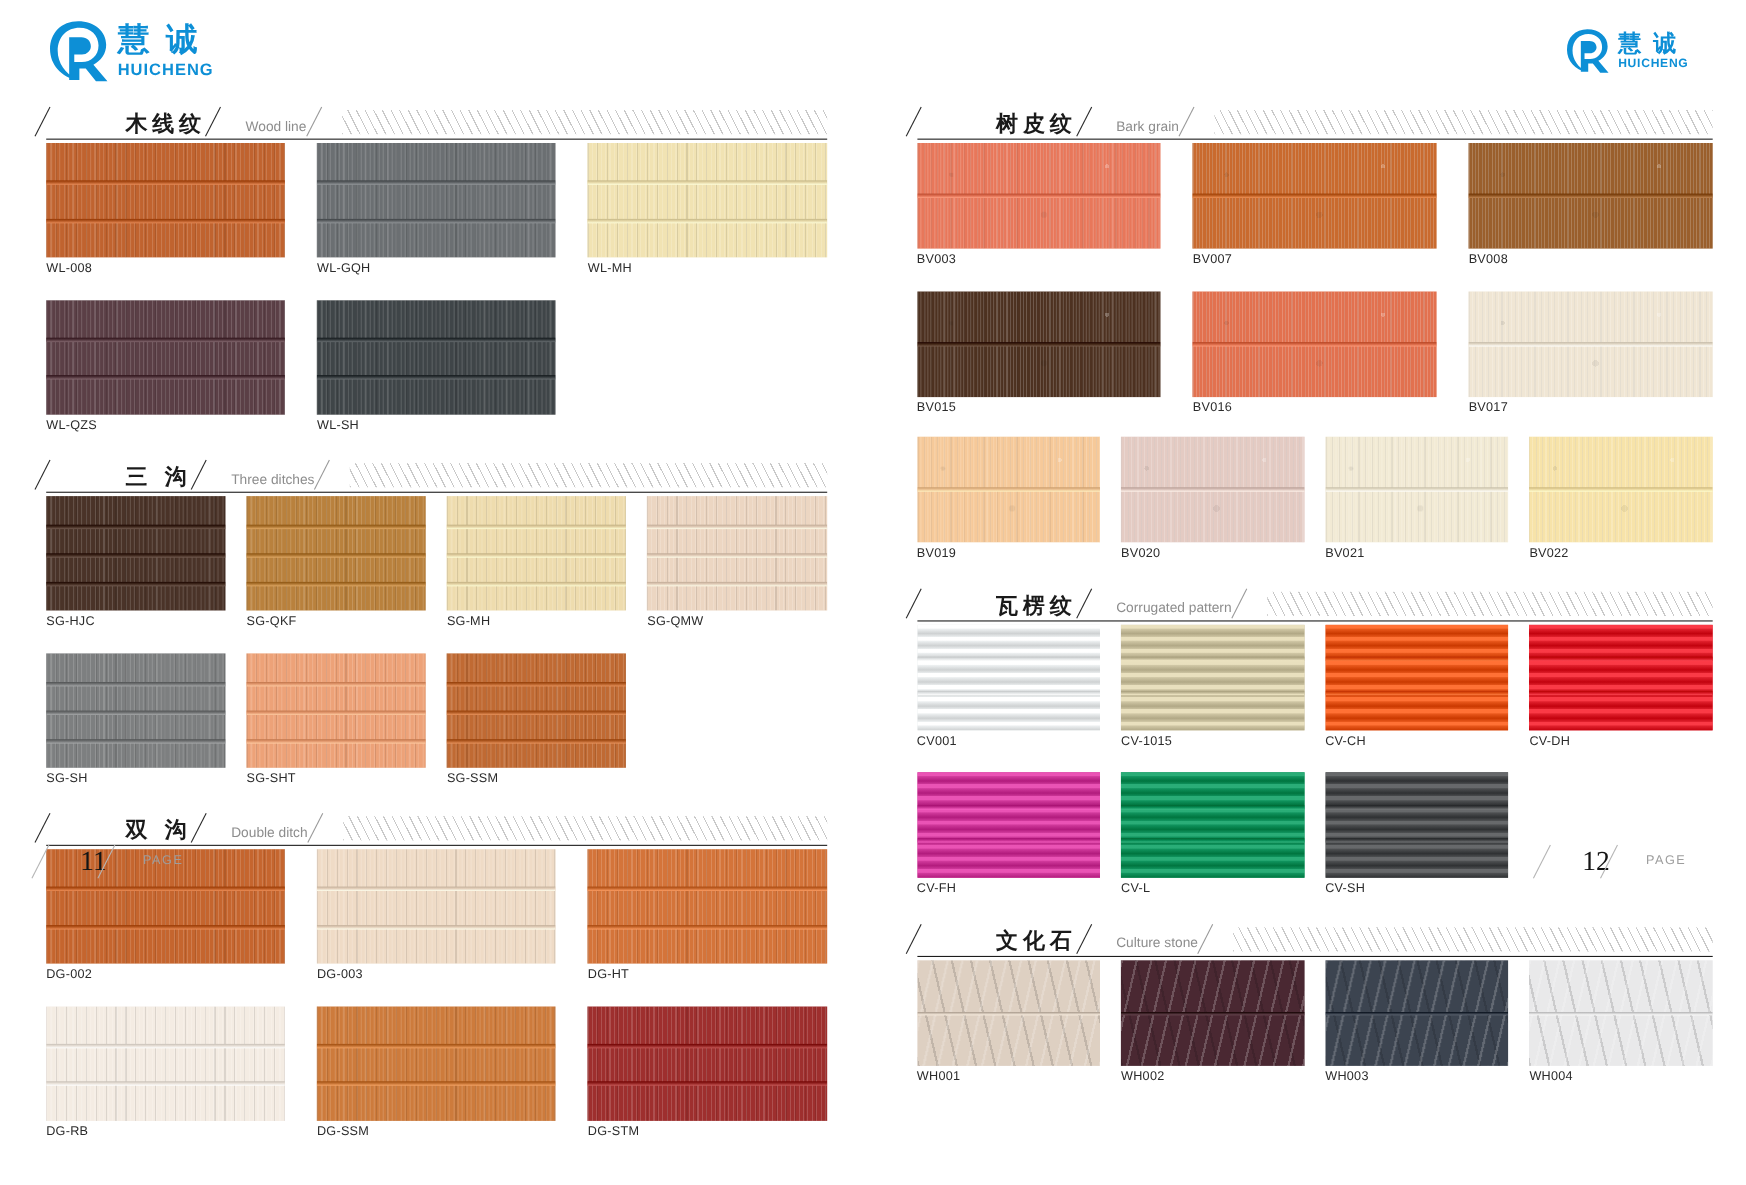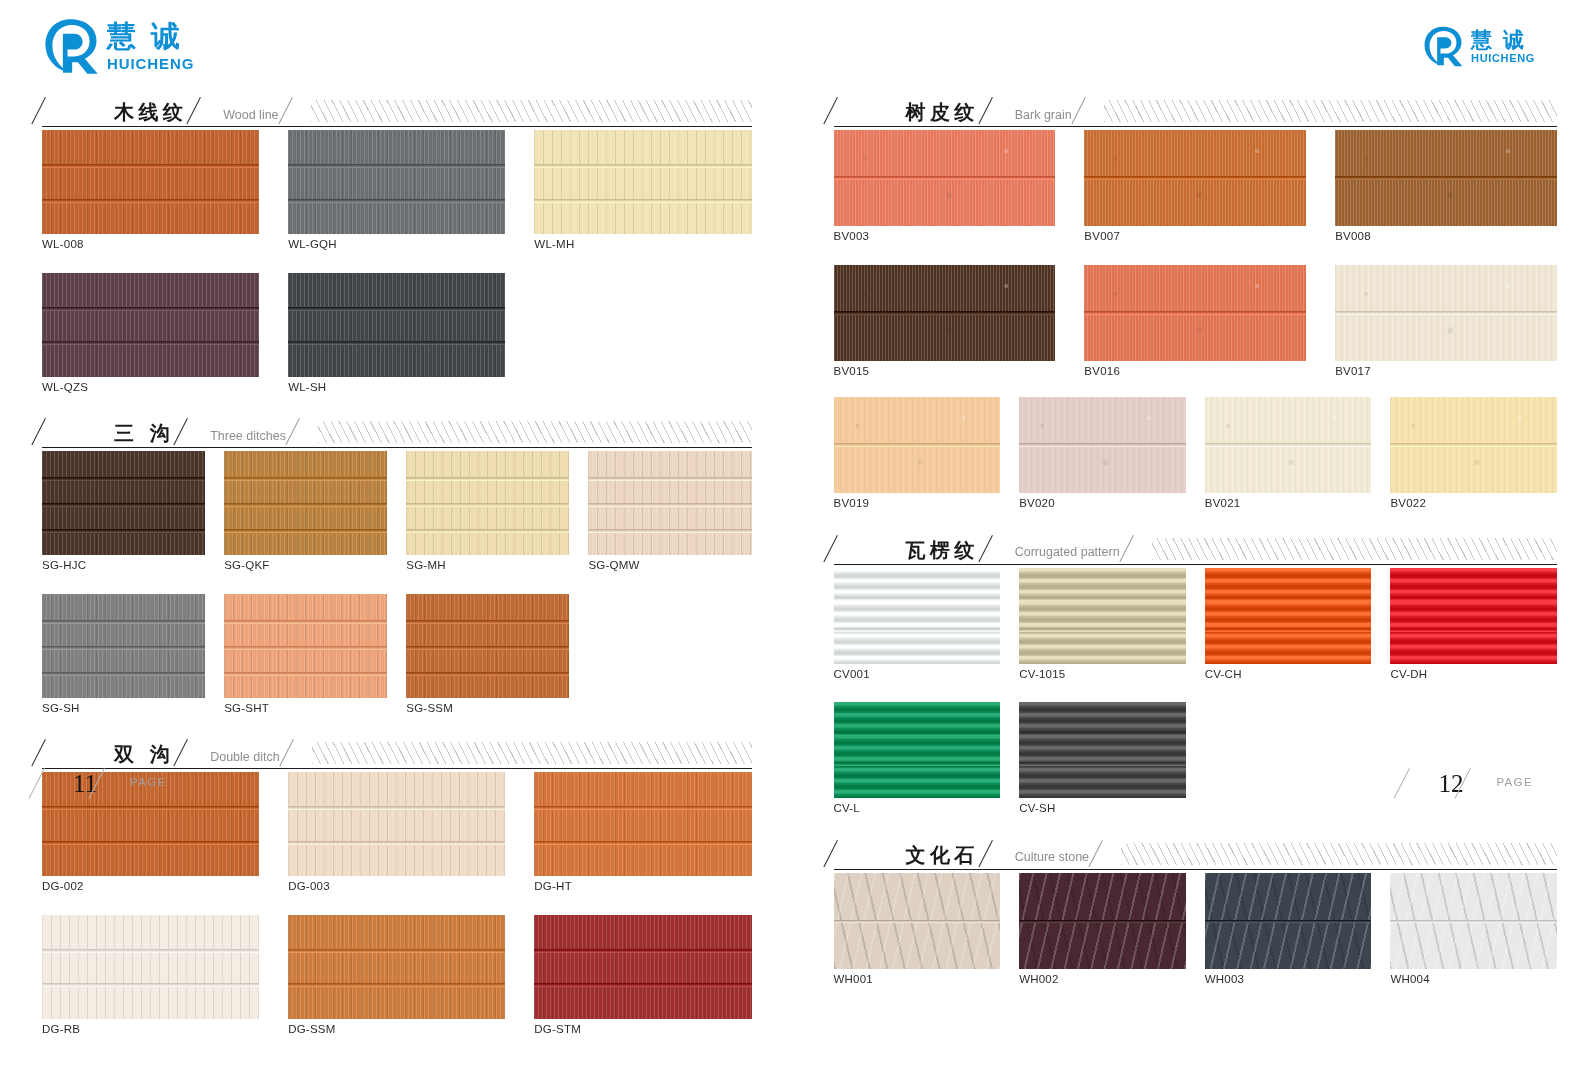--- a/index.html
+++ b/index.html
@@ -456,20 +456,28 @@
               <div class="corr" style="background-image: repeating-linear-gradient(rgb(250, 58, 70) 0px, rgb(250, 58, 70) 3px, rgb(224, 32, 44) 4px, rgb(194, 2, 14) 8px, rgb(224, 32, 44) 11px);"></div>
               <div class="grooveline" style="top: 31%; height: 4px; background: linear-gradient(rgb(179, 0, 0) 0%, rgb(212, 20, 32) 45%, rgb(255, 72, 84) 100%);"></div>
               <div class="grooveline" style="top: 63%; height: 4px; background: linear-gradient(rgb(179, 0, 0) 0%, rgb(212, 20, 32) 45%, rgb(255, 72, 84) 100%);"></div>
             </div>
             <div class="label">CV-DH</div>
           </div>
         </div>
         <div class="rowgap"></div>
         <div class="grid g4">
           <div class="cell">
+            <div class="swatch h100" style="background: rgb(208, 57, 155);">
+              <div class="corr" style="background-image: repeating-linear-gradient(rgb(234, 83, 181) 0px, rgb(234, 83, 181) 3px, rgb(208, 57, 155) 4px, rgb(178, 27, 125) 8px, rgb(208, 57, 155) 11px);"></div>
+              <div class="grooveline" style="top: 31%; height: 4px; background: linear-gradient(rgb(163, 12, 110) 0%, rgb(196, 45, 143) 45%, rgb(248, 97, 195) 100%);"></div>
+              <div class="grooveline" style="top: 63%; height: 4px; background: linear-gradient(rgb(163, 12, 110) 0%, rgb(196, 45, 143) 45%, rgb(248, 97, 195) 100%);"></div>
+            </div>
+            <div class="label">CV-FH</div>
+          </div>
+          <div class="cell">
             <div class="swatch h100" style="background: rgb(16, 147, 93);">
               <div class="corr" style="background-image: repeating-linear-gradient(rgb(42, 173, 119) 0px, rgb(42, 173, 119) 3px, rgb(16, 147, 93) 4px, rgb(0, 117, 63) 8px, rgb(16, 147, 93) 11px);"></div>
               <div class="grooveline" style="top: 31%; height: 4px; background: linear-gradient(rgb(0, 102, 48) 0%, rgb(4, 135, 81) 45%, rgb(56, 187, 133) 100%);"></div>
               <div class="grooveline" style="top: 63%; height: 4px; background: linear-gradient(rgb(0, 102, 48) 0%, rgb(4, 135, 81) 45%, rgb(56, 187, 133) 100%);"></div>
             </div>
             <div class="label">CV-L</div>
           </div>
           <div class="cell">
             <div class="swatch h100" style="background: rgb(77, 79, 81);">
               <div class="corr" style="background-image: repeating-linear-gradient(rgb(103, 105, 107) 0px, rgb(103, 105, 107) 3px, rgb(77, 79, 81) 4px, rgb(47, 49, 51) 8px, rgb(77, 79, 81) 11px);"></div>

